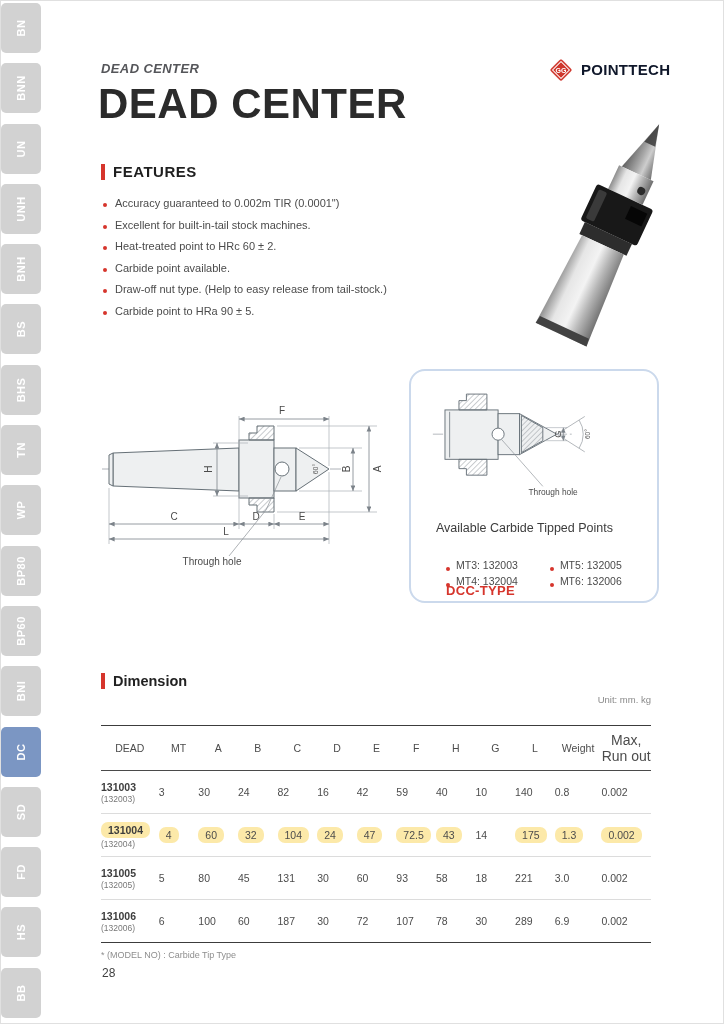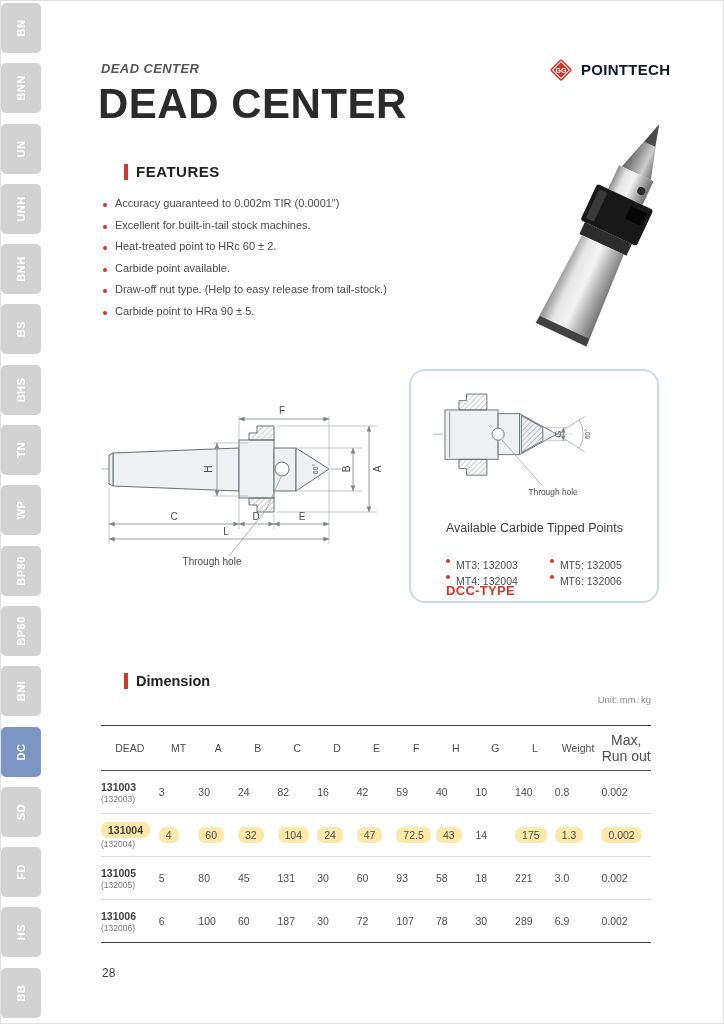--- a/index.html
+++ b/index.html
@@ -24,46 +24,46 @@
            color:#2b2b2b; letter-spacing:0.5px; }
   .brand { position:absolute; left:552px; top:60px; display:flex; align-items:center; }
   .brand-diamond { width:16px; height:16px; background:#cf372d; transform:rotate(45deg);
                    display:flex; align-items:center; justify-content:center;
                    border-radius:2px; box-shadow:inset 0 0 0 1.5px #cf372d, inset 0 0 0 2.5px #ffffff; }
   .brand-diamond span { transform:rotate(-45deg); color:#fff; font-size:7px; font-weight:bold; }
   .brand-name { margin-left:12px; font-size:15px; font-weight:bold; color:#0f172a; letter-spacing:0.3px; }
 
   
   .features { position:absolute; left:100px; top:162px; width:420px; }
-  .sec-head { display:flex; align-items:flex-end;margin-left:23px; }
+  .sec-head { display:flex; align-items:flex-end; }
   .sec-bar { width:4px; height:16px; background:#d6352c; margin-right:8px; }
   .features .sec-title { font-size:15px; font-weight:bold; color:#1f1f1f; letter-spacing:0.5px; }
   .feat-list { list-style:none; margin-top:18px; }
   .feat-list li { display:flex; align-items:flex-start; margin-bottom:10px; }
   .dot { width:4px; height:4px; border-radius:50%; background:#d6352c; margin:5px 8px 0 2px; flex:0 0 auto; }
   .feat-list .txt { font-size:11px; color:#4b4b4b; line-height:1.05; }
 
   
   .photo { position:absolute; left:520px; top:108px; width:180px; height:240px; }
   .photo svg { overflow:visible; }
 
   
   .drawing-left { position:absolute; left:95px; top:383px; width:310px; height:205px; }
   .dwg text { font-size:10px; fill:#4a4a4a; }
   .dwg .tiny { font-size:7px; fill:#5a5a5a; }
   .card { position:absolute; left:408px; top:368px; width:250px; height:234px;
           background:#ffffff; border:2px solid #cbd9ec; border-radius:16px; }
   .card svg { position:absolute; left:20px; top:18px; }
-  .card-title { position:absolute; left:35px; top:150px; font-size:12.5px; color:#3c3c3c; font-weight:500; }
+  .card-title { position:absolute; left:25px; top:150px; font-size:12.5px; color:#3c3c3c; font-weight:500; }
   .card-type { position:absolute; left:35px; top:167px; font-size:13px; font-weight:bold;
                color:#d6352c; letter-spacing:0.3px;margin-top:45px; }
   .points-list { position:absolute; left:35px; top:188px; list-style:none;
                  display:grid; grid-template-rows:repeat(2,auto); grid-auto-flow:column;
                  column-gap:32px; row-gap:4px; }
-  .points-list li { display:flex; align-items:flex-start; font-size:10.5px; color:#4b4b4b; }
+  .points-list li { display:flex; align-items:flex-end; font-size:10.5px; color:#4b4b4b; }
   .points-list .dot { margin:0 6px 0 0; }
 
   
   .dimension { position:absolute; left:100px; top:672px; width:550px; }
   .dimension .sec-title { font-size:14.5px; font-weight:bold; color:#222; }
   .unit { position:absolute; right:0; top:21px; font-size:9.5px; color:#8a8a8a; }
   table { width:100%; border-collapse:collapse; table-layout:fixed; margin-top:36px; }
   thead th { border-top:1.5px solid #3c3c3c; border-bottom:1px solid #4a4a4a;
              font-size:10.5px; font-weight:normal; color:#4c4c4c; padding:6px 0;
              white-space:pre-line; vertical-align:middle; }
@@ -422,16 +422,17 @@
             <td><span>72</span></td>
             <td><span>107</span></td>
             <td><span>78</span></td>
             <td><span>30</span></td>
             <td><span>289</span></td>
             <td><span>6.9</span></td>
             <td><span>0.002</span></td>
           </tr>
         </tbody>
     </table>
+    <div class="footnote">* (MODEL NO) : Carbide Tip Type</div>
   </section>
 
   <div class="page-num">28</div>
 </div>
 
 </body></html>

